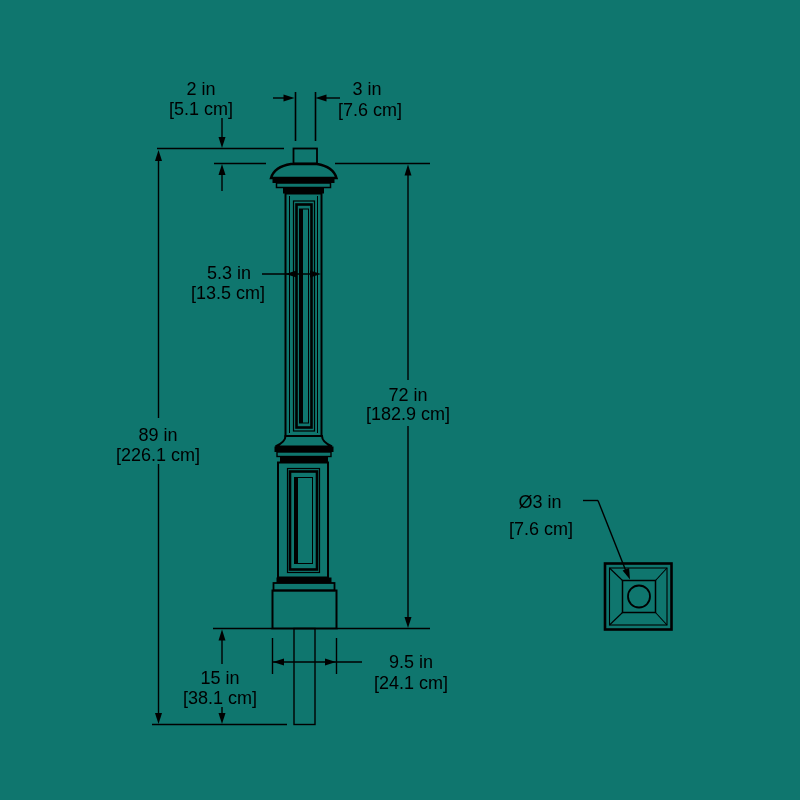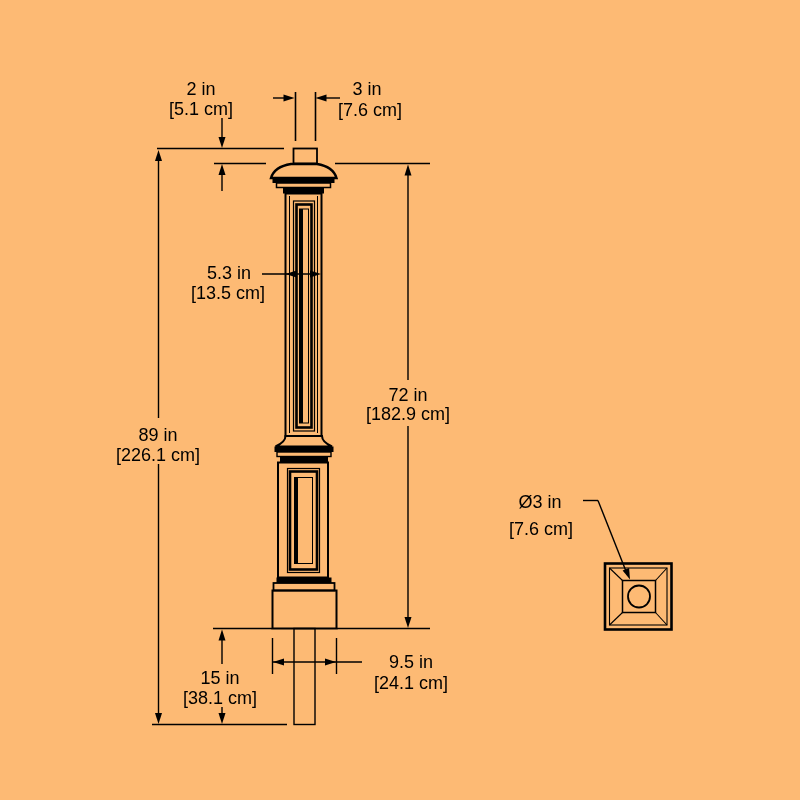--- a/index.html
+++ b/index.html
@@ -1,16 +1,16 @@
 <!DOCTYPE html>
 <html><head>
 <meta charset="utf-8">
 <style>
   html,body{margin:0;padding:0;background:#ffffff;}
-  #stage{position:relative;width:800px;height:800px;background:#fdba74;overflow:hidden;}
+  #stage{position:relative;width:800px;height:800px;background:#0f766e;overflow:hidden;}
   svg{display:block;}
   svg text{font-family:"Liberation Sans","DejaVu Sans",sans-serif;font-size:18px;fill:#000;}
   .mid{text-anchor:middle;}
   .obj{stroke:#000;fill:none;}
   .dim{stroke:#000;stroke-width:1.4;fill:none;}
   .arrow{fill:#000;stroke:none;}
 </style>
 </head>
 <body>
 

